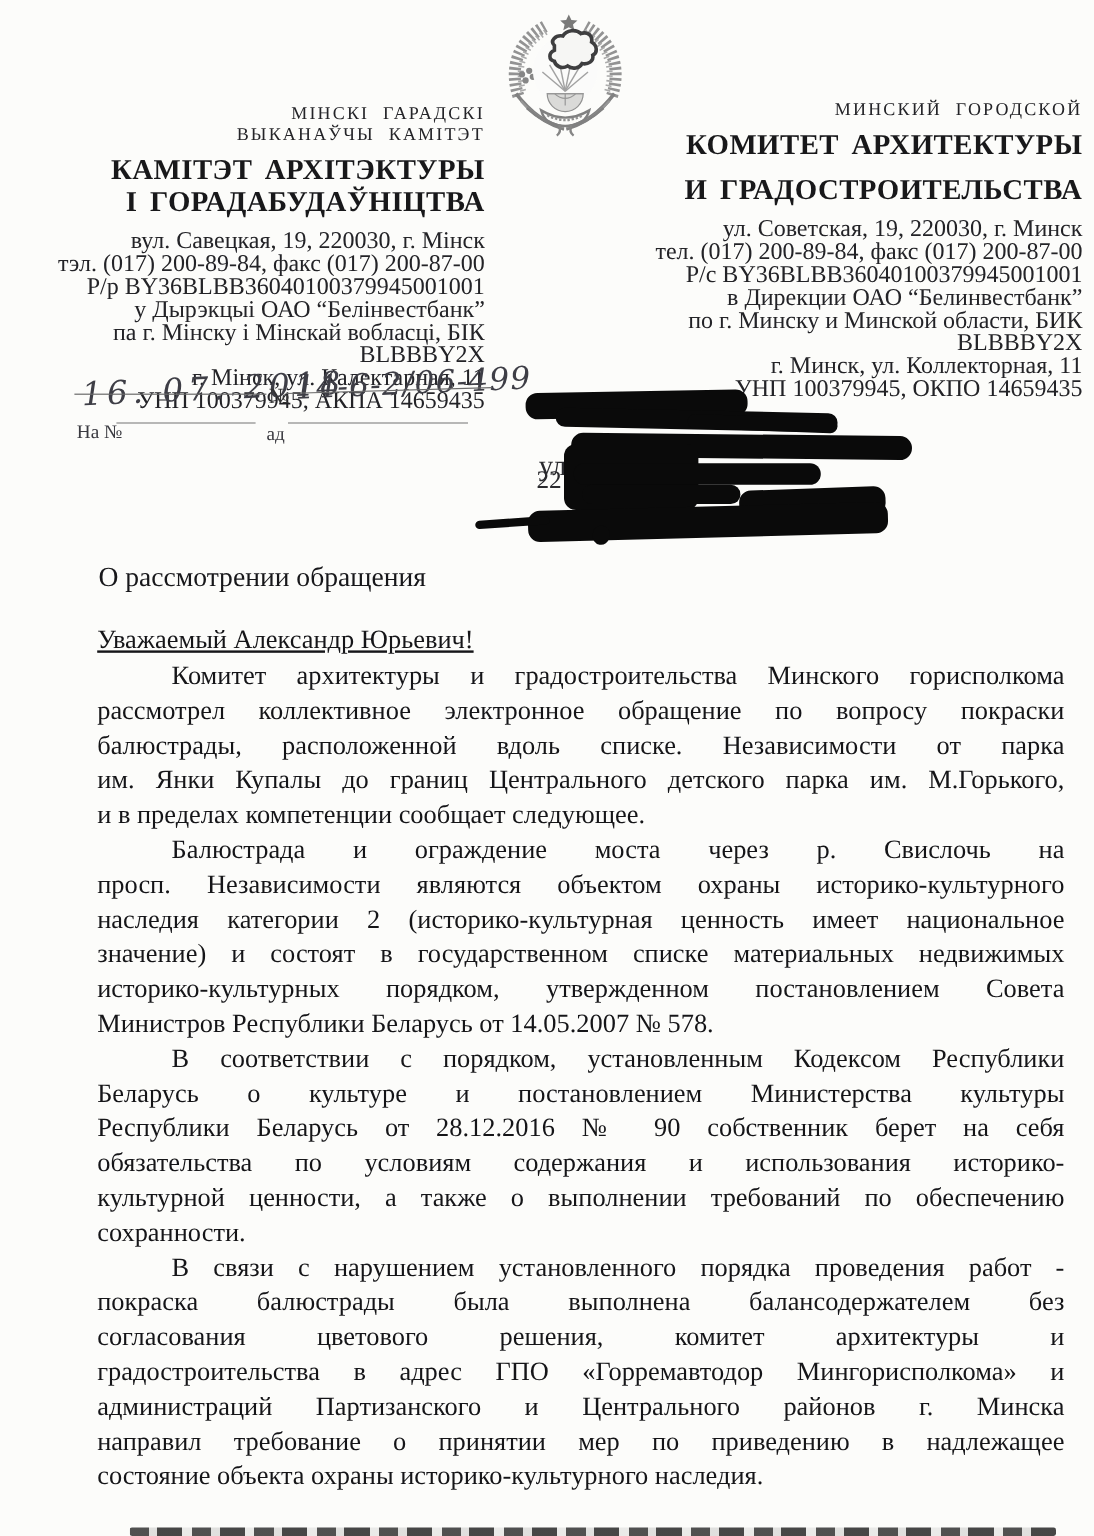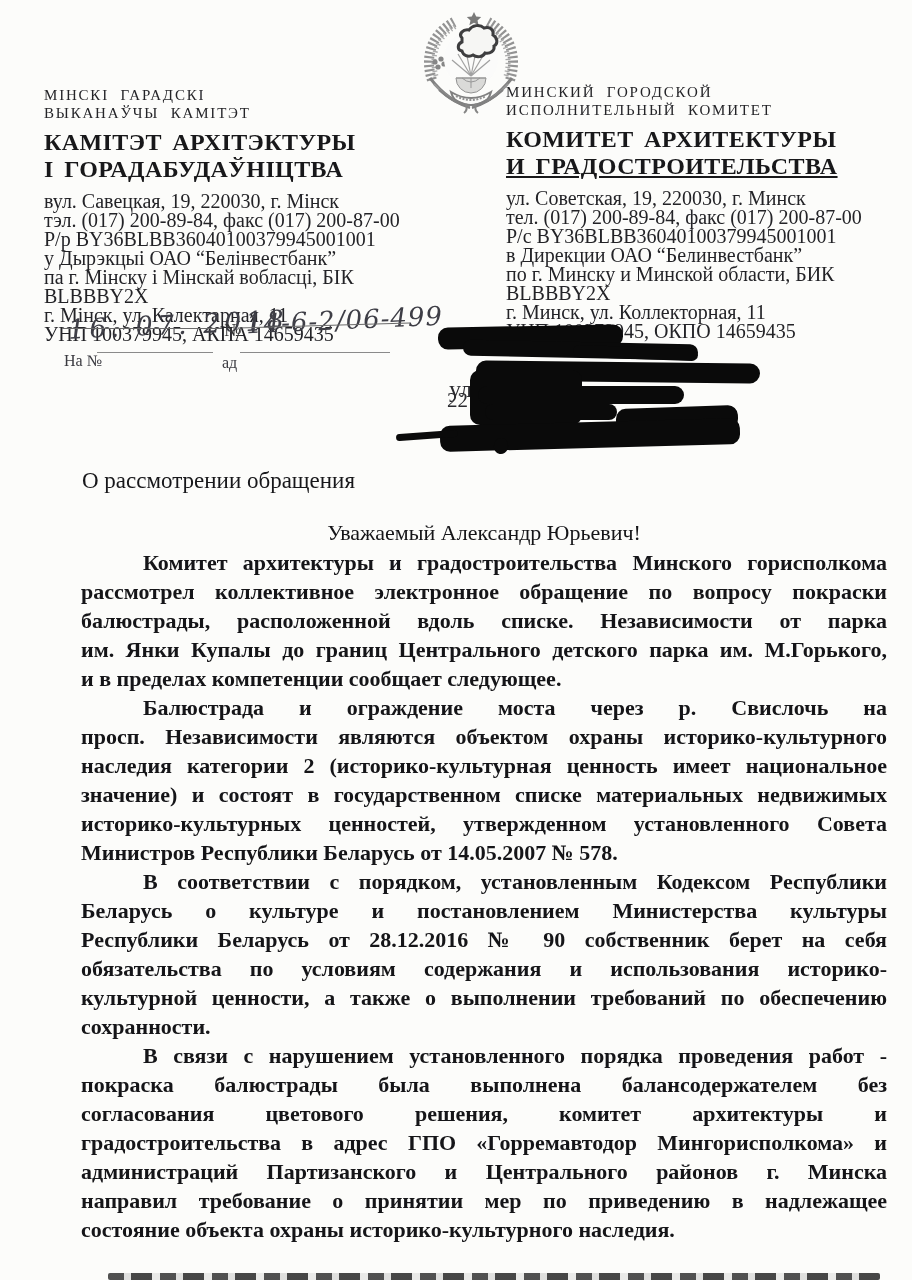--- a/index.html
+++ b/index.html
@@ -2,21 +2,21 @@
 <html><head>
 <meta charset="utf-8">
 <style>
   html,body{margin:0;padding:0;background:#e8e8e6;}
   .page{
     position:relative; width:912px; height:1280px; margin:0 auto;
     background:#fcfcfa; overflow:hidden;
     font-family:"Liberation Serif", serif; color:#1c1c1e;
   }
   
-  .lh-col{position:absolute; text-align:left;}
+  .lh-col{position:absolute; text-align:right;}
   .lh-left{left:44px; top:86px; width:360px;}
   .lh-right{left:506px; top:83px; width:396px;}
   .org-line{font-size:15px; line-height:18px; letter-spacing:1.8px; word-spacing:6px; color:#242428;}
   .committee-title{font-size:24px; font-weight:bold; line-height:27px; letter-spacing:.4px; word-spacing:4px; margin-top:7px; color:#18181a;}
   .addr{font-size:20px; line-height:19px; margin-top:0; color:#232327;}
   .addr-block{margin-top:9px;}
   
   .emblem{position:absolute; left:418px; top:4px; width:106px; height:118px; opacity:.92;}
   
   .hand{font-family:"DejaVu Serif", serif; font-style:italic; color:#3e3e46;}
@@ -30,22 +30,22 @@
   .ad-label{position:absolute; left:222px; top:354px; font-size:16px; color:#3a3a40;}
   .ul-na{left:97px; top:352px; width:116px; border-bottom-color:#8a8a8a;}
   .ul-ad{left:240px; top:352px; width:150px; border-bottom-color:#8a8a8a;}
   
   .redaction{position:absolute; left:428px; top:320px; width:330px; height:142px;}
   .frag{position:absolute; font-size:24px; color:#2a2a2e;}
   .stroke{position:absolute; background:#0a0a0a; border-radius:10px;}
   
   .subject{position:absolute; left:82px; top:468px; font-size:23px; color:#17171a;}
   .body-col{position:absolute; left:81px; top:518px; width:806px; font-size:22px; line-height:29px; color:#151518;}
-  .salutation{text-align:center; margin:0 0 1px 0;}
-  .para .bline{text-align:justify; text-align-last:justify;font-weight:bold;}
+  .salutation{text-align:left; margin:0 0 1px 0;text-decoration:underline;}
+  .para .bline{text-align:justify; text-align-last:justify;}
   .para .bline.first{text-indent:62px;}
   .para .bline.last{text-align-last:left;}
   
   .cutoff{position:absolute; left:108px; bottom:0px; width:772px; height:7px; border-radius:2px; opacity:.82;
     background:repeating-linear-gradient(90deg,#2b2b2b 0 16px, rgba(60,60,60,.18) 16px 23px, #1f1f1f 23px 44px, rgba(70,70,70,.12) 44px 52px);}
 </style>
 </head>
 <body>
 
 <div class="page">
@@ -105,23 +105,22 @@
       <div class="addr">Р/р BY36BLBB36040100379945001001</div>
       <div class="addr">у Дырэкцыі ОАО “Белінвестбанк”</div>
       <div class="addr">па г. Мінску і Мінскай вобласці, БІК BLBBBY2X</div>
       <div class="addr">г. Мінск, ул. Калектарная, 11</div>
       <div class="addr">УНП 100379945, АКПА 14659435</div>
     </div>
   </div>
 
   <div class="lh-col lh-right">
     <div class="org-line">МИНСКИЙ ГОРОДСКОЙ</div>
-    <div class="org-line">ИСПОЛНИТЕЛЬНЫЙ КОМИТЕТ</div>
     <div class="committee-title">КОМИТЕТ АРХИТЕКТУРЫ</div>
-    <div class="committee-title" style="margin-top:0;text-decoration:underline;">И ГРАДОСТРОИТЕЛЬСТВА</div>
+    <div class="committee-title" style="margin-top:11px;">И ГРАДОСТРОИТЕЛЬСТВА</div>
     <div class="addr-block">
       <div class="addr">ул. Советская, 19, 220030, г. Минск</div>
       <div class="addr">тел. (017) 200-89-84, факс (017) 200-87-00</div>
       <div class="addr">Р/с BY36BLBB36040100379945001001</div>
       <div class="addr">в Дирекции ОАО “Белинвестбанк”</div>
       <div class="addr">по г. Минску и Минской области, БИК BLBBBY2X</div>
       <div class="addr">г. Минск, ул. Коллекторная, 11</div>
       <div class="addr">УНП 100379945, ОКПО 14659435</div>
     </div>
   </div>
@@ -163,21 +162,21 @@
           <div class="bline">рассмотрел коллективное электронное обращение по вопросу покраски</div>
           <div class="bline">балюстрады, расположенной вдоль списке. Независимости от парка</div>
           <div class="bline">им. Янки Купалы до границ Центрального детского парка им. М.Горького,</div>
           <div class="bline last">и в пределах компетенции сообщает следующее.</div>
         </div>
         <div class="para">
           <div class="bline first">Балюстрада и ограждение моста через р. Свислочь на</div>
           <div class="bline">просп. Независимости являются объектом охраны историко-культурного</div>
           <div class="bline">наследия категории 2 (историко-культурная ценность имеет национальное</div>
           <div class="bline">значение) и состоят в государственном списке материальных недвижимых</div>
-          <div class="bline">историко-культурных ценностей, утвержденном установленного Совета</div>
+          <div class="bline">историко-культурных порядком, утвержденном постановлением Совета</div>
           <div class="bline last">Министров Республики Беларусь от 14.05.2007  № 578.</div>
         </div>
         <div class="para">
           <div class="bline first">В соответствии с порядком, установленным Кодексом Республики</div>
           <div class="bline">Беларусь о культуре и постановлением Министерства культуры</div>
           <div class="bline">Республики Беларусь от 28.12.2016 № 90 собственник берет на себя</div>
           <div class="bline">обязательства по условиям содержания и использования историко-</div>
           <div class="bline">культурной ценности, а также о выполнении требований по обеспечению</div>
           <div class="bline last">сохранности.</div>
         </div>

